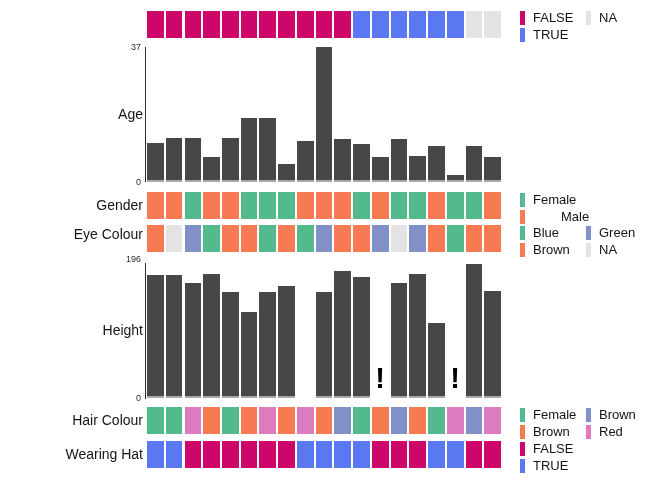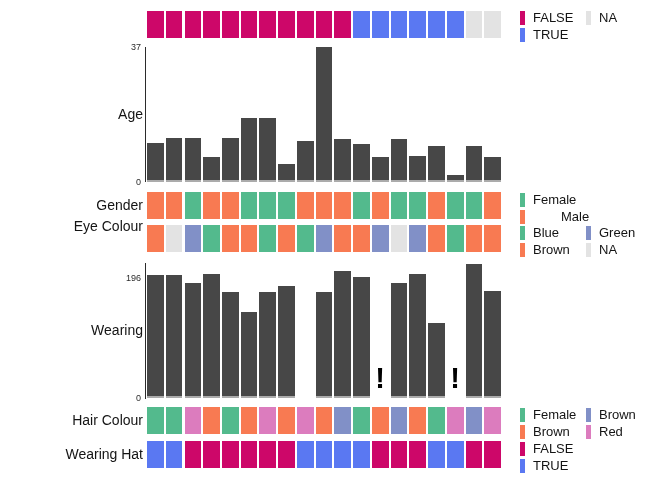--- a/index.html
+++ b/index.html
@@ -15,28 +15,28 @@
   .lkey{position:absolute;width:5px;height:14px;}
   .ltext{position:absolute;font-size:13px;line-height:15px;color:#141414;white-space:nowrap;}
 </style>
 </head>
 <body>
 
 <div id="canvas">
 
   <div class="rowlabel" style="top:106px">Age</div>
   <div class="rowlabel" style="top:197px">Gender</div>
-  <div class="rowlabel" style="top:218px">Eye Colour</div>
-  <div class="rowlabel" style="top:322px">Wearing</div>
+  <div class="rowlabel" style="top:226px">Eye Colour</div>
+  <div class="rowlabel" style="top:322px">Height</div>
   <div class="rowlabel" style="top:446px">Wearing Hat</div>
   <div class="rowlabel" style="top:412px">Hair Colour</div>
 
   <div class="axisnum" style="top:42px">37</div>
   <div class="axisnum" style="top:177px">0</div>
-  <div class="axisnum" style="top:273px">196</div>
+  <div class="axisnum" style="top:254px">196</div>
   <div class="axisnum" style="top:393px">0</div>
 
   <div class="vaxis" style="top:47px;height:135px"></div>
   <div class="vaxis" style="top:263px;height:136px"></div>
 
   <div class="tilerow" id="row-glasses" style="top:11px;height:27px">
       <div class="tile" style="left: 0px; width: 16.8px; background: rgb(205, 7, 105);"></div>
       <div class="tile" style="left: 18.7px; width: 16.8px; background: rgb(205, 7, 105);"></div>
       <div class="tile" style="left: 37.5px; width: 16.8px; background: rgb(205, 7, 105);"></div>
       <div class="tile" style="left: 56.2px; width: 16.8px; background: rgb(205, 7, 105);"></div>

